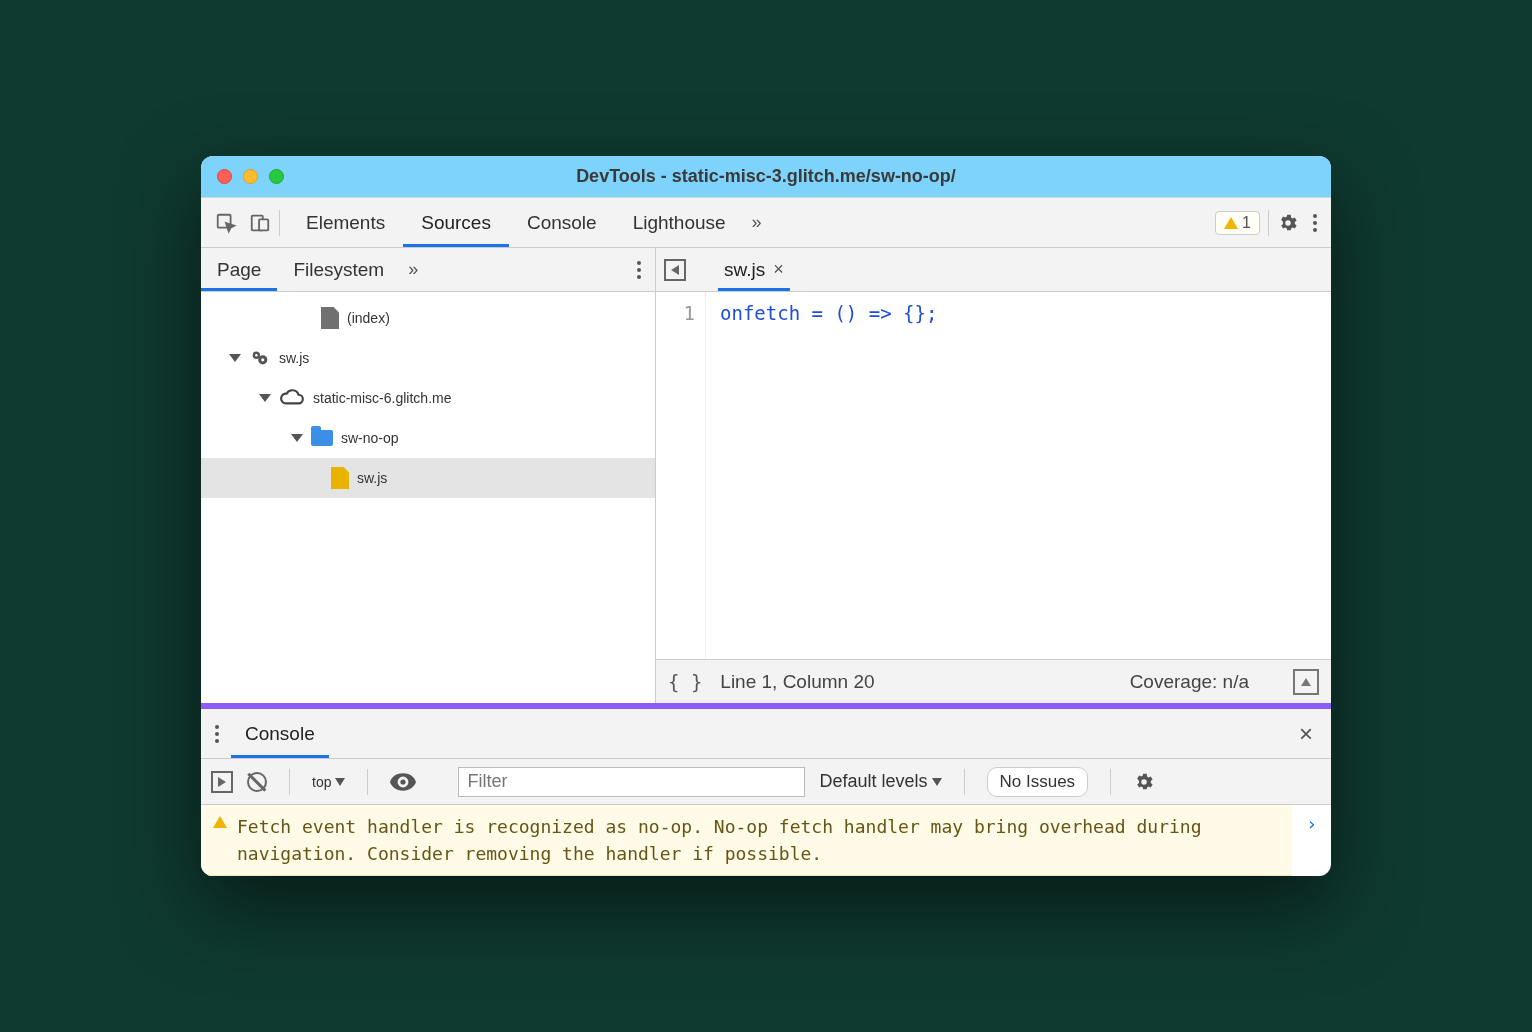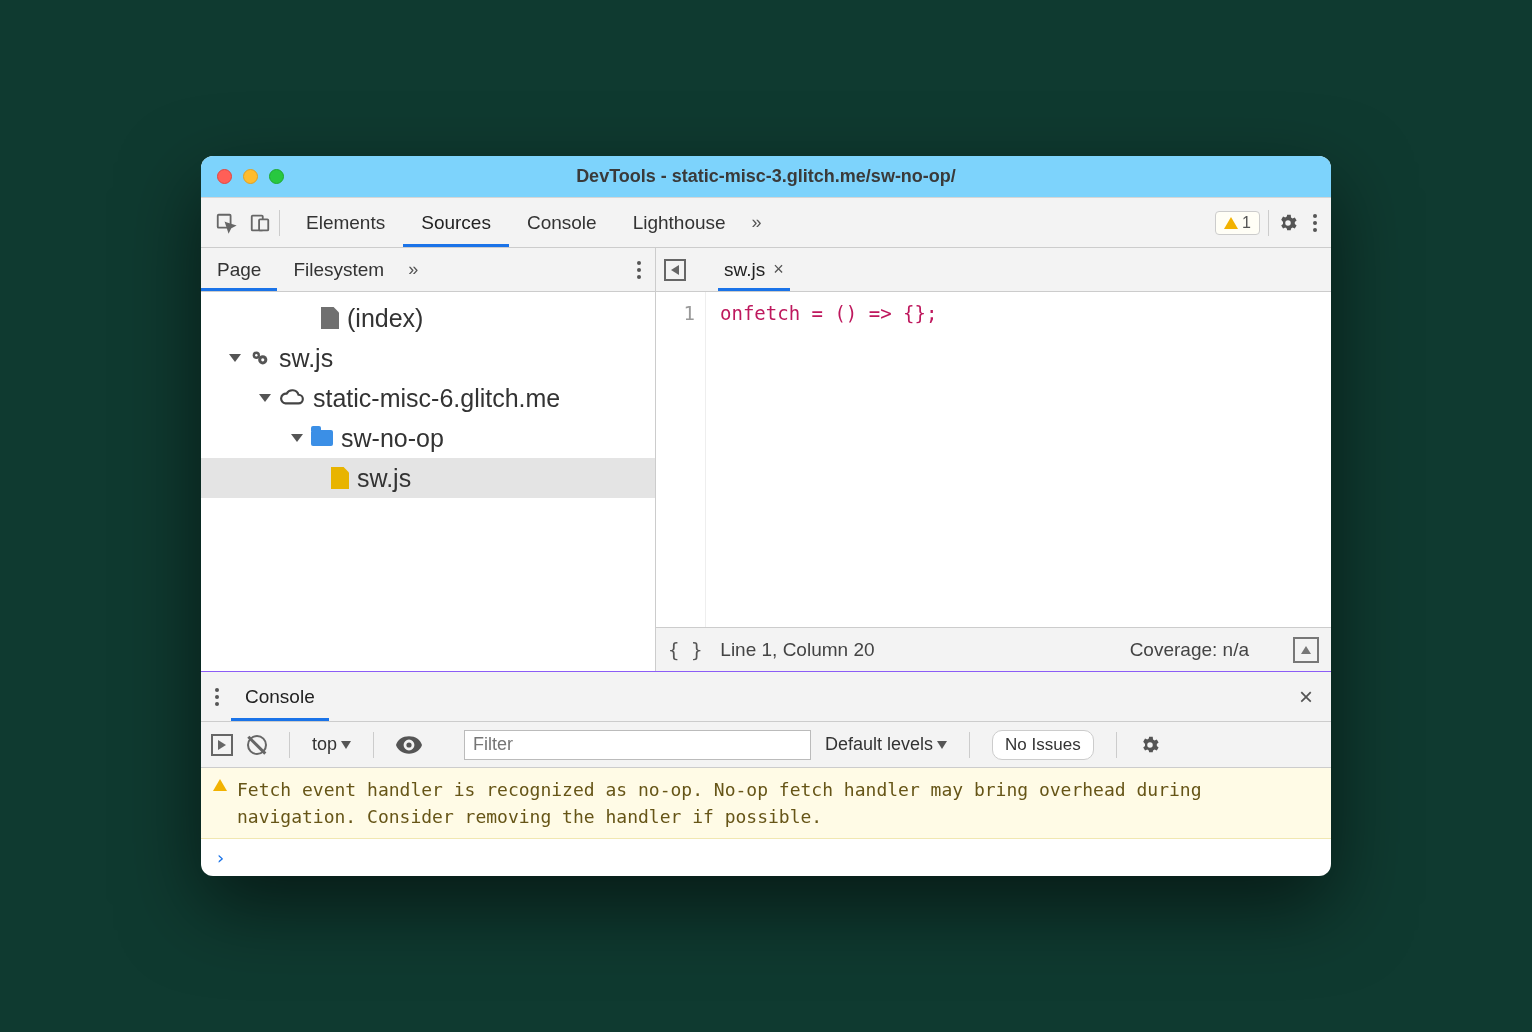--- a/index.html
+++ b/index.html
@@ -81,21 +81,21 @@
     border-right: 7px solid transparent;
     border-bottom: 12px solid #f2b200;
   }
   .gear-svg { width: 22px; height: 22px; }
   .dots-v { display: flex; flex-direction: column; gap: 3px; padding: 0 4px;}
   .dots-v span { width: 4px; height: 4px; border-radius: 50%; background: #555; }
 
   
   .body-split {
     display: flex; flex: 1; min-height: 0;
-    border-bottom: 1px solid #8b5cf6;
+    border-bottom: 6px solid #8b5cf6;
   }
   .left {
     width: 455px;
     border-right: 1px solid #ccc;
     display: flex; flex-direction: column;
     background: #fff;
   }
   .subtabs {
     height: 44px;
     border-bottom: 1px solid #ccc;
@@ -103,21 +103,21 @@
     background: #f3f3f3;
   }
   .subtab {
     padding: 0 16px; height: 100%;
     display: flex; align-items: center;
     font-size: 19px; color: #333;
   }
   .subtab.active { box-shadow: inset 0 -3px 0 #1a73e8; }
   .chevmore { font-size: 18px; color: #555; padding: 0 8px; }
 
-  .tree { padding-top: 6px; font-size: 25px; color: #333; flex: 1; }
+  .tree { padding-top: 6px; font-size: 14px; color: #333; flex: 1; }
   .trow { display: flex; align-items: center; height: 40px; gap: 8px; }
   .trow.selected { background: #e4e4e4; }
   .treearrow { width: 0; height: 0; }
   .treearrow.down {
     border-left: 6px solid transparent; border-right: 6px solid transparent;
     border-top: 8px solid #555;
   }
   .fileicon {
     width: 18px; height: 22px; background: #707070;
     clip-path: polygon(0 0, 70% 0, 100% 25%, 100% 100%, 0 100%);
@@ -152,21 +152,21 @@
   }
   .etab-close { font-size: 18px; color:#555; }
   .editor {
     flex:1; display:flex; font-family: Menlo, Consolas, monospace;
     font-size: 19px;
   }
   .gutter {
     width: 50px; text-align: right; padding: 10px 10px 0 0; color:#999;
     border-right: 1px solid #eee; background:#fff;
   }
-  .code { padding: 10px 0 0 14px; color: #be185d; }
+  .code { padding: 10px 0 0 14px; color: #1d4ed8; }
   .statusbar {
     height: 44px; border-top: 1px solid #ccc;
     display:flex; align-items:center; font-size: 19px; color:#444;
     padding: 0 12px; gap: 18px; background:#f3f3f3;
   }
   .brackets { font-family: Menlo, monospace; color:#555; }
   .sq-btn {
     width: 26px; height: 26px; border: 2px solid #777; display:flex;
     align-items:center; justify-content:center;
   }
@@ -196,37 +196,37 @@
   .play-sq span{ border-left:8px solid #666; border-top:5px solid transparent; border-bottom:5px solid transparent;}
   .noicon {
     width:20px; height:20px; border:2.5px solid #666; border-radius:50%;
     position:relative;
   }
   .noicon:after{
     content:""; position:absolute; left:50%; top:50%; width:24px; height:2.5px;
     background:#666; transform: translate(-50%,-50%) rotate(45deg);
   }
   .ctx-select {
-    font-size: 18px; color:#333; display:flex; align-items:center; gap:4px;
+    font-size: 14px; color:#333; display:flex; align-items:center; gap:4px;
   }
   .ctx-select .tri { border-top:8px solid #555; border-left:5px solid transparent; border-right:5px solid transparent;}
   .eye-svg { width: 26px; height: 18px; }
   .filter-input {
     width: 347px; height: 30px; border: 1px solid #bbb; background:#fff;
     font-size: 18px; padding: 0 8px; color:#999;margin-left:28px;
   }
   .levels { font-size:18px; color:#333; display:flex; gap:4px; align-items:center;}
   .levels .tri{ border-top:8px solid #555; border-left:5px solid transparent; border-right:5px solid transparent;}
   .issuechip {
     border:1px solid #ccc; border-radius:10px; padding:4px 12px; font-size:17px; color:#333;
     background:#fff;
   }
 
   
-  .console-body { display:flex; flex-direction:column; }
+  .console-body { display:flex; flex-direction:row; }
   .warn-row {
     background: #fffbe6; border-bottom: 1px solid #f1e7b1;
     display:flex; gap: 10px; padding: 8px 12px;
     font-family: Menlo, Consolas, monospace; font-size: 18px; color: #665517;
     align-items: flex-start;
   }
   .warn-row .tri { margin-top: 3px; }
   .prompt-row { padding: 8px 14px; color: #1a73e8; font-family: Menlo, monospace; font-size:18px;}
 </style>
 </head>

